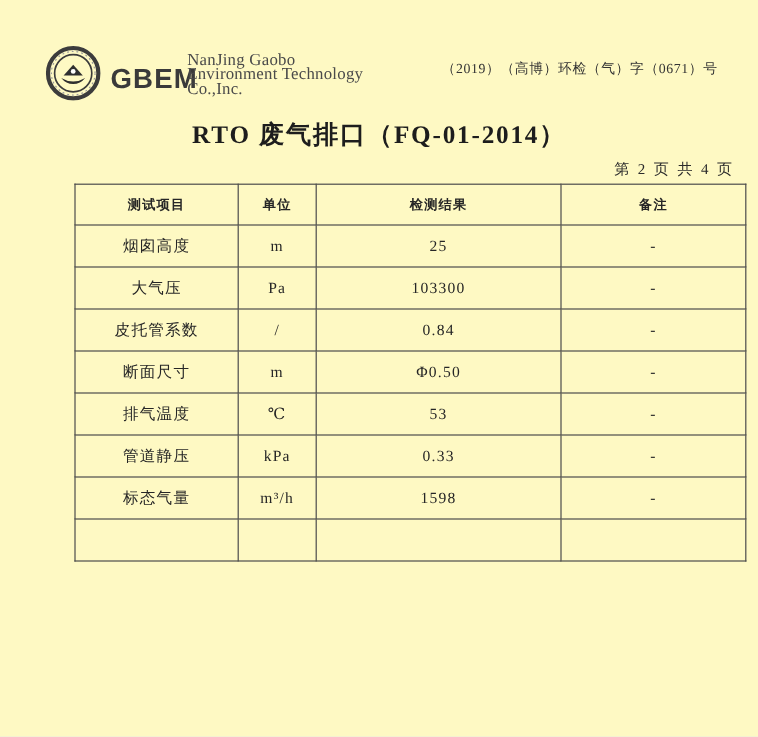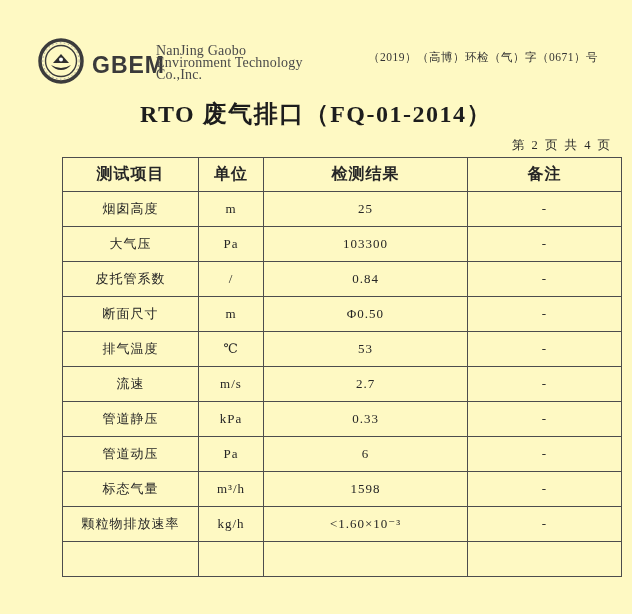--- a/index.html
+++ b/index.html
@@ -54,21 +54,21 @@
     width: 268px;
     font-size: 11.5px;
     letter-spacing: 0.5px;
     color: #333;
     white-space: nowrap;
   }
   
   .title {
     margin: 6px 0 0 0;
     text-align: center;
-    font-size: 24px;
+    font-size: 21px;
     font-weight: bold;
     letter-spacing: 1.5px;
     color: #1d1d1d;
   }
   .page-info {
     margin: 7px 20px 3px 0;
     text-align: right;
     font-size: 12.5px;
     letter-spacing: 2px;
     color: #2b2b2b;
@@ -86,21 +86,21 @@
     vertical-align: middle;
     font-size: 13px;
     letter-spacing: 1px;
     color: #262626;
     overflow: hidden;
     white-space: nowrap;
   }
   table.report th {
     height: 31px;
     font-weight: bold;
-    font-size: 16px;
+    font-size: 11px;
     text-align: center;
   }
   table.report td {
     height: 32px;
     font-weight: normal;
   }
   col.c-item   { width: 136px; }
   col.c-unit   { width: 65px;  }
   col.c-result { width: 204px; }
   col.c-note   { width: 154px; }
@@ -174,50 +174,32 @@
           <td>Φ0.50</td>
           <td>-</td>
         </tr>
         <tr>
           <td>排气温度</td>
           <td>℃</td>
           <td>53</td>
           <td>-</td>
         </tr>
         <tr>
-          <td>流速</td>
-          <td>m/s</td>
-          <td>2.7</td>
-          <td>-</td>
-        </tr>
-        <tr>
           <td>管道静压</td>
           <td>kPa</td>
           <td>0.33</td>
           <td>-</td>
         </tr>
         <tr>
-          <td>管道动压</td>
-          <td>Pa</td>
-          <td>6</td>
-          <td>-</td>
-        </tr>
-        <tr>
           <td>标态气量</td>
           <td>m³/h</td>
           <td>1598</td>
           <td>-</td>
         </tr>
         <tr>
-          <td>颗粒物排放速率</td>
-          <td>kg/h</td>
-          <td>&lt;1.60×10⁻³</td>
-          <td>-</td>
-        </tr>
-        <tr>
           <td></td>
           <td></td>
           <td></td>
           <td></td>
         </tr>
       </tbody>
   </table>
 
 </div>
 

